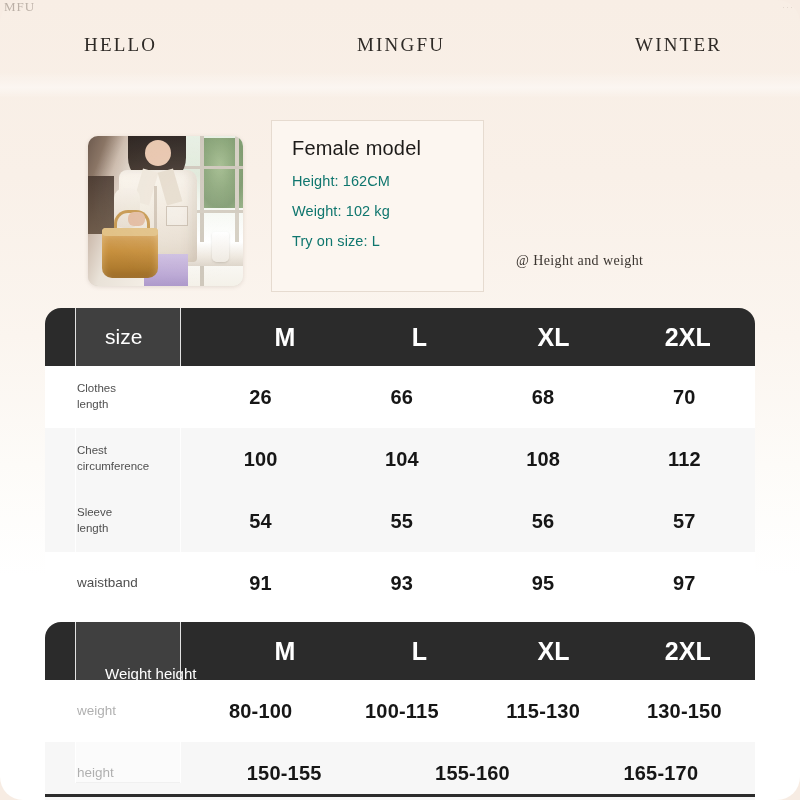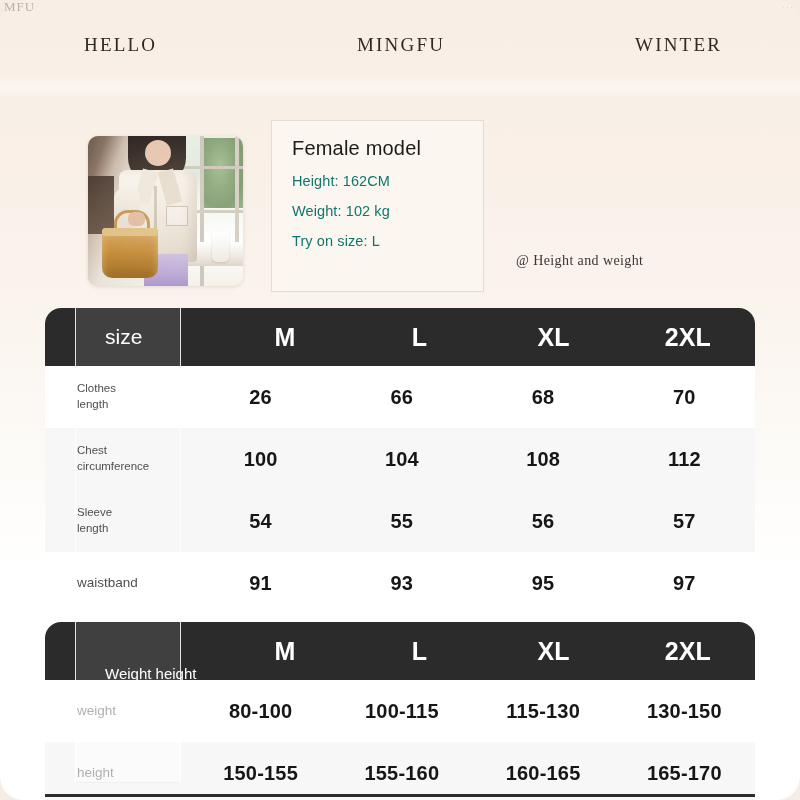--- a/index.html
+++ b/index.html
@@ -460,21 +460,20 @@
         <div class="cell-val">115-130</div>
         <div class="cell-val">130-150</div>
       </div>
 
       <div class="body-row tint">
         <div class="cell-label big">
           <div>height</div>
         </div>
         <div class="cell-val">150-155</div>
         <div class="cell-val">155-160</div>
-        <div class="cell-val">160-165</div>
         <div class="cell-val">165-170</div>
       </div>
     </div>
   </div>
 
   <div class="col-highlight-cap"></div>
   <div class="col-highlight"></div>
 
   <div class="bottom-rule"></div>
 

